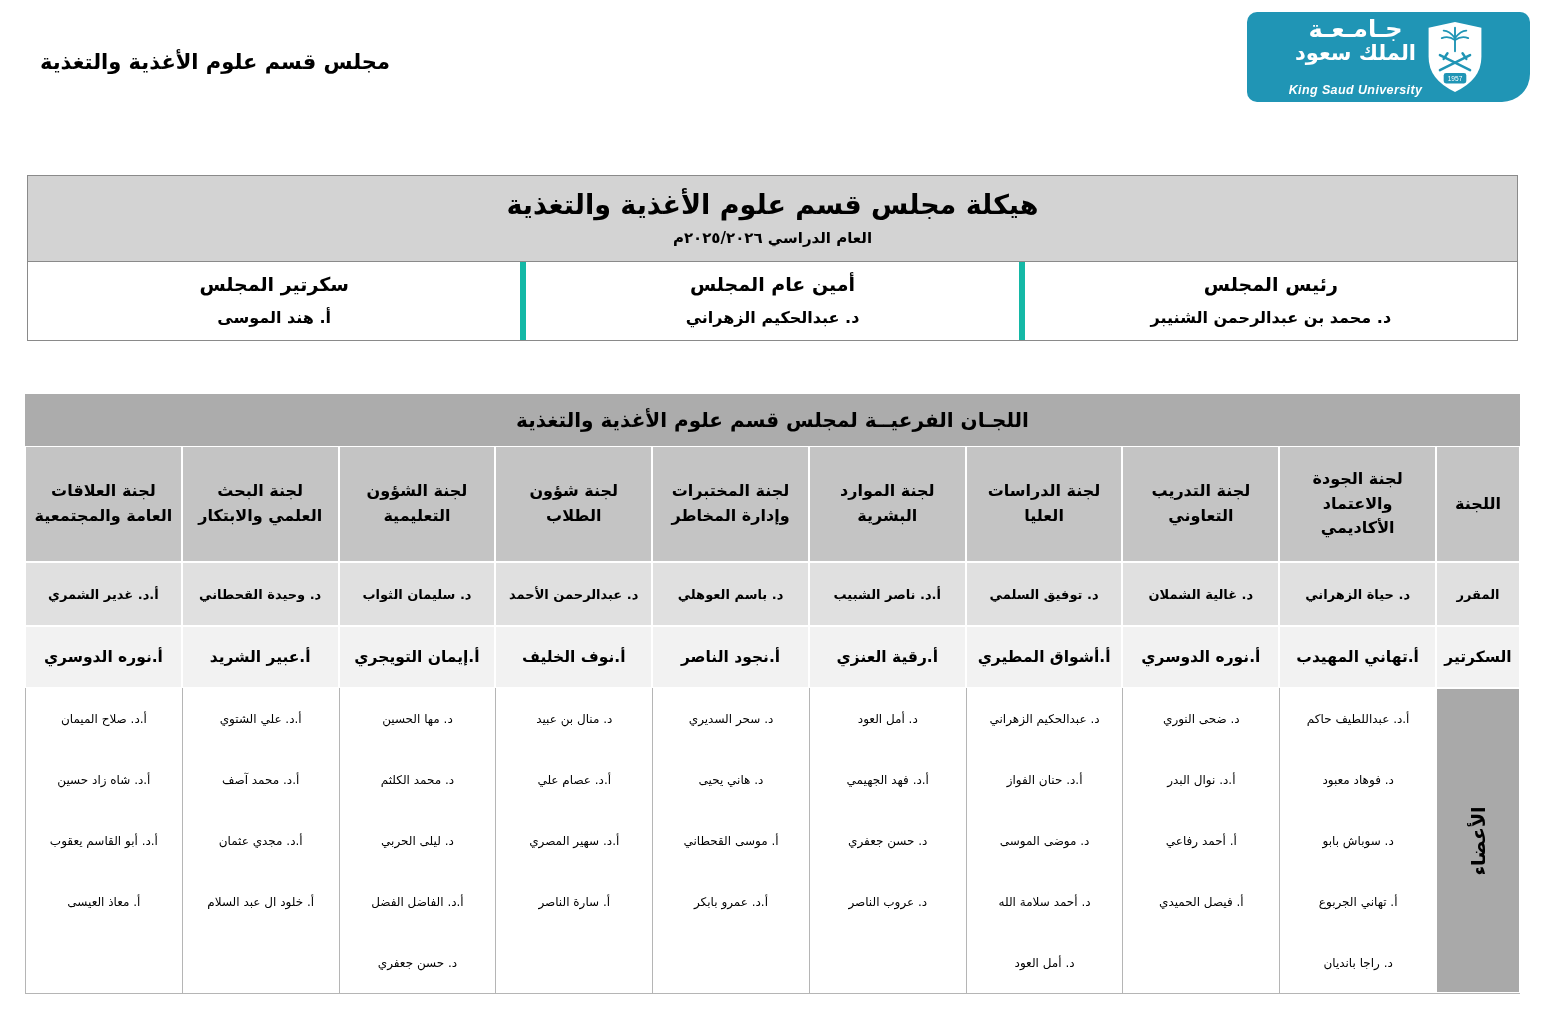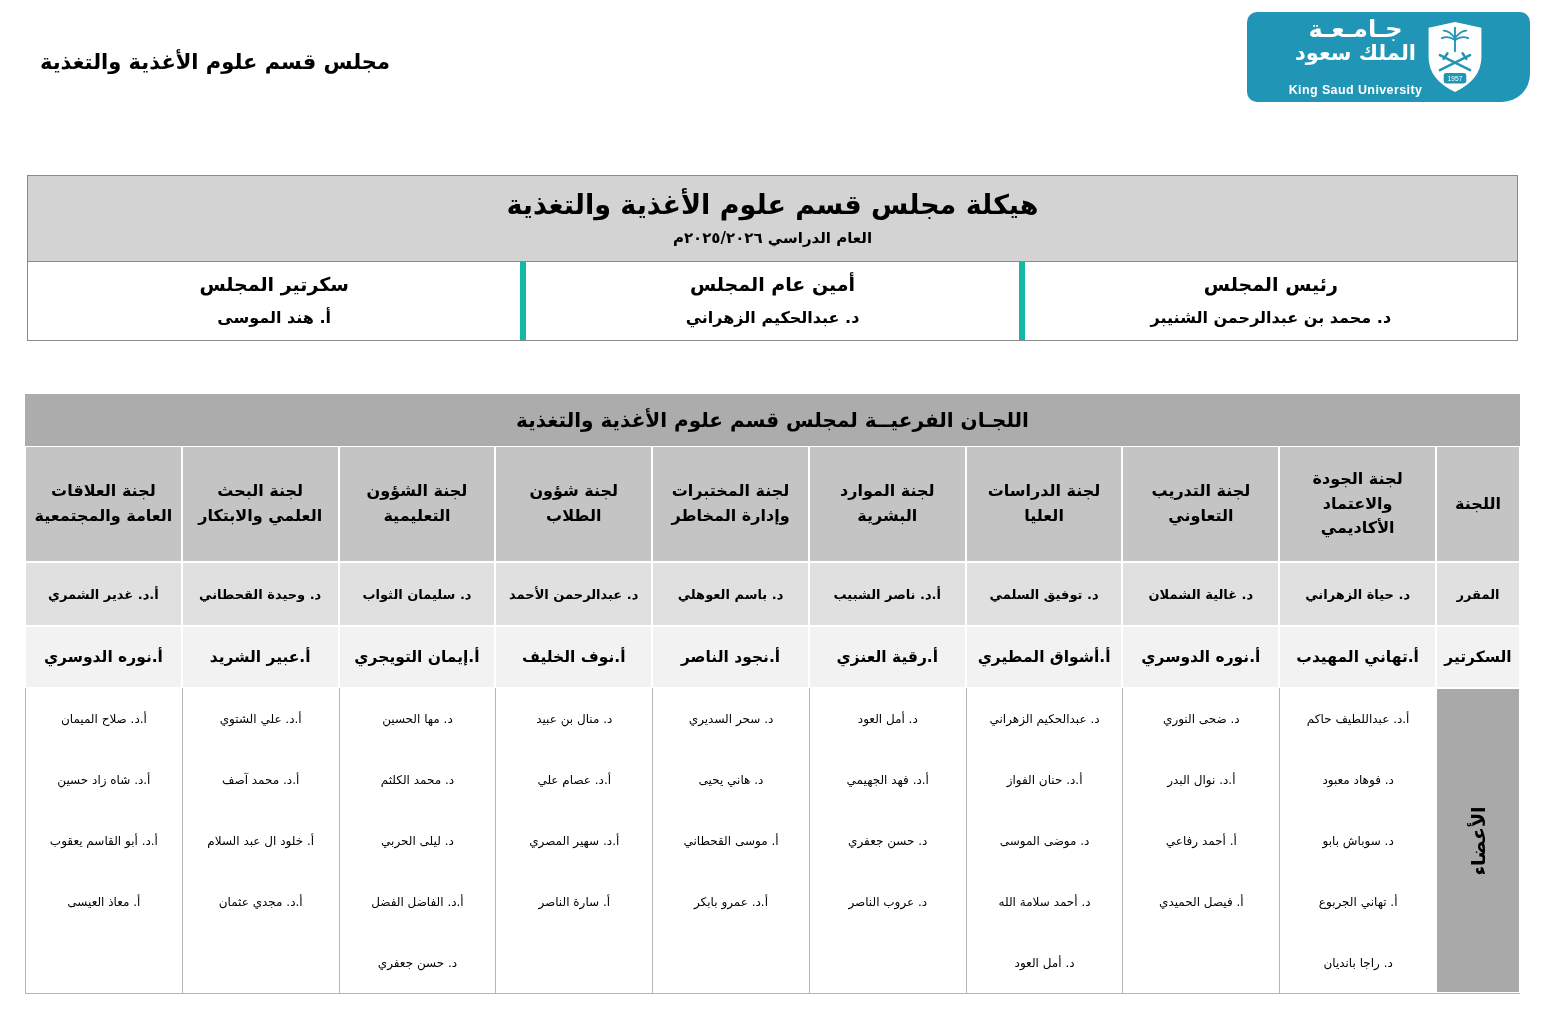--- a/index.html
+++ b/index.html
@@ -31,21 +31,21 @@
     border-radius: 10px 10px 28px 10px;
     display: flex;
     align-items: center;
     justify-content: center;
     color: #fff;
     padding: 6px 10px;
   }
   .logo-text { text-align: center; line-height: 1.05; }
   .logo-ar1 { font-size: 24px; font-weight: bold; letter-spacing: 2px; }
   .logo-ar2 { font-size: 21px; font-weight: bold; }
-  .logo-en  { font-size: 12.5px; font-weight: bold; margin-top: 20px; font-family: "Liberation Sans", sans-serif; letter-spacing: .4px; }
+  .logo-en  { font-size: 12.5px; font-weight: bold; margin-top: 20px; font-family: "Liberation Sans", sans-serif; letter-spacing: .4px; font-style: italic; }
 
   
   .t1 {
     margin: 15px 27px 0 27px;
     border: 1px solid #8a8a8a;
   }
   .t1-title-block {
     background: #d3d3d3;
     text-align: center;
     padding: 13px 0 14px;
@@ -259,22 +259,22 @@
       <div class="member-col">
         <div class="member-slot">د. مها الحسين</div>
         <div class="member-slot">د. محمد الكلثم</div>
         <div class="member-slot">د. ليلى الحربي</div>
         <div class="member-slot">أ.د. الفاضل الفضل</div>
         <div class="member-slot">د. حسن جعفري</div>
       </div>
       <div class="member-col">
         <div class="member-slot">أ.د. علي الشتوي</div>
         <div class="member-slot">أ.د. محمد آصف</div>
+        <div class="member-slot">أ.د. مجدي عثمان</div>
         <div class="member-slot">أ. خلود ال عبد السلام</div>
-        <div class="member-slot">أ.د. مجدي عثمان</div>
         <div class="member-slot"></div>
       </div>
       <div class="member-col">
         <div class="member-slot">أ.د. صلاح الميمان</div>
         <div class="member-slot">أ.د. شاه زاد حسين</div>
         <div class="member-slot">أ.د. أبو القاسم يعقوب</div>
         <div class="member-slot">أ. معاذ العيسى</div>
         <div class="member-slot"></div>
       </div>
     </div>

